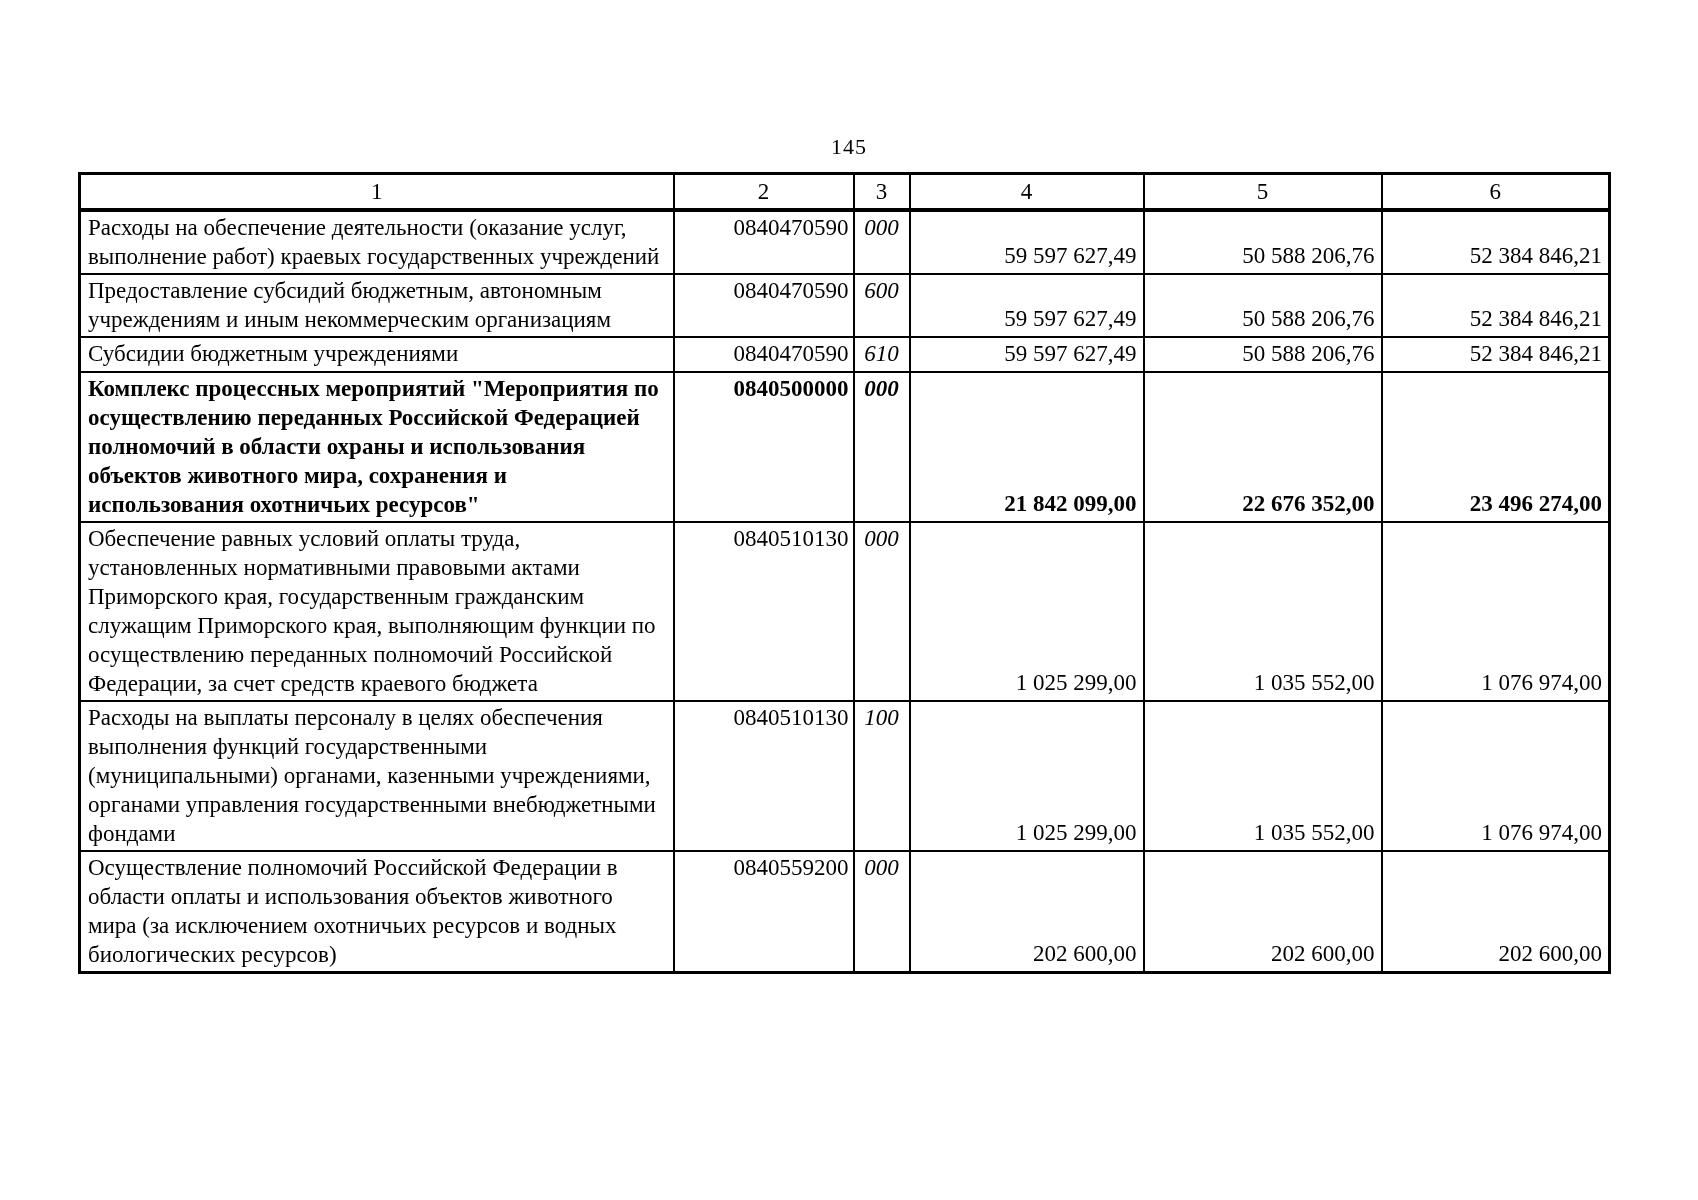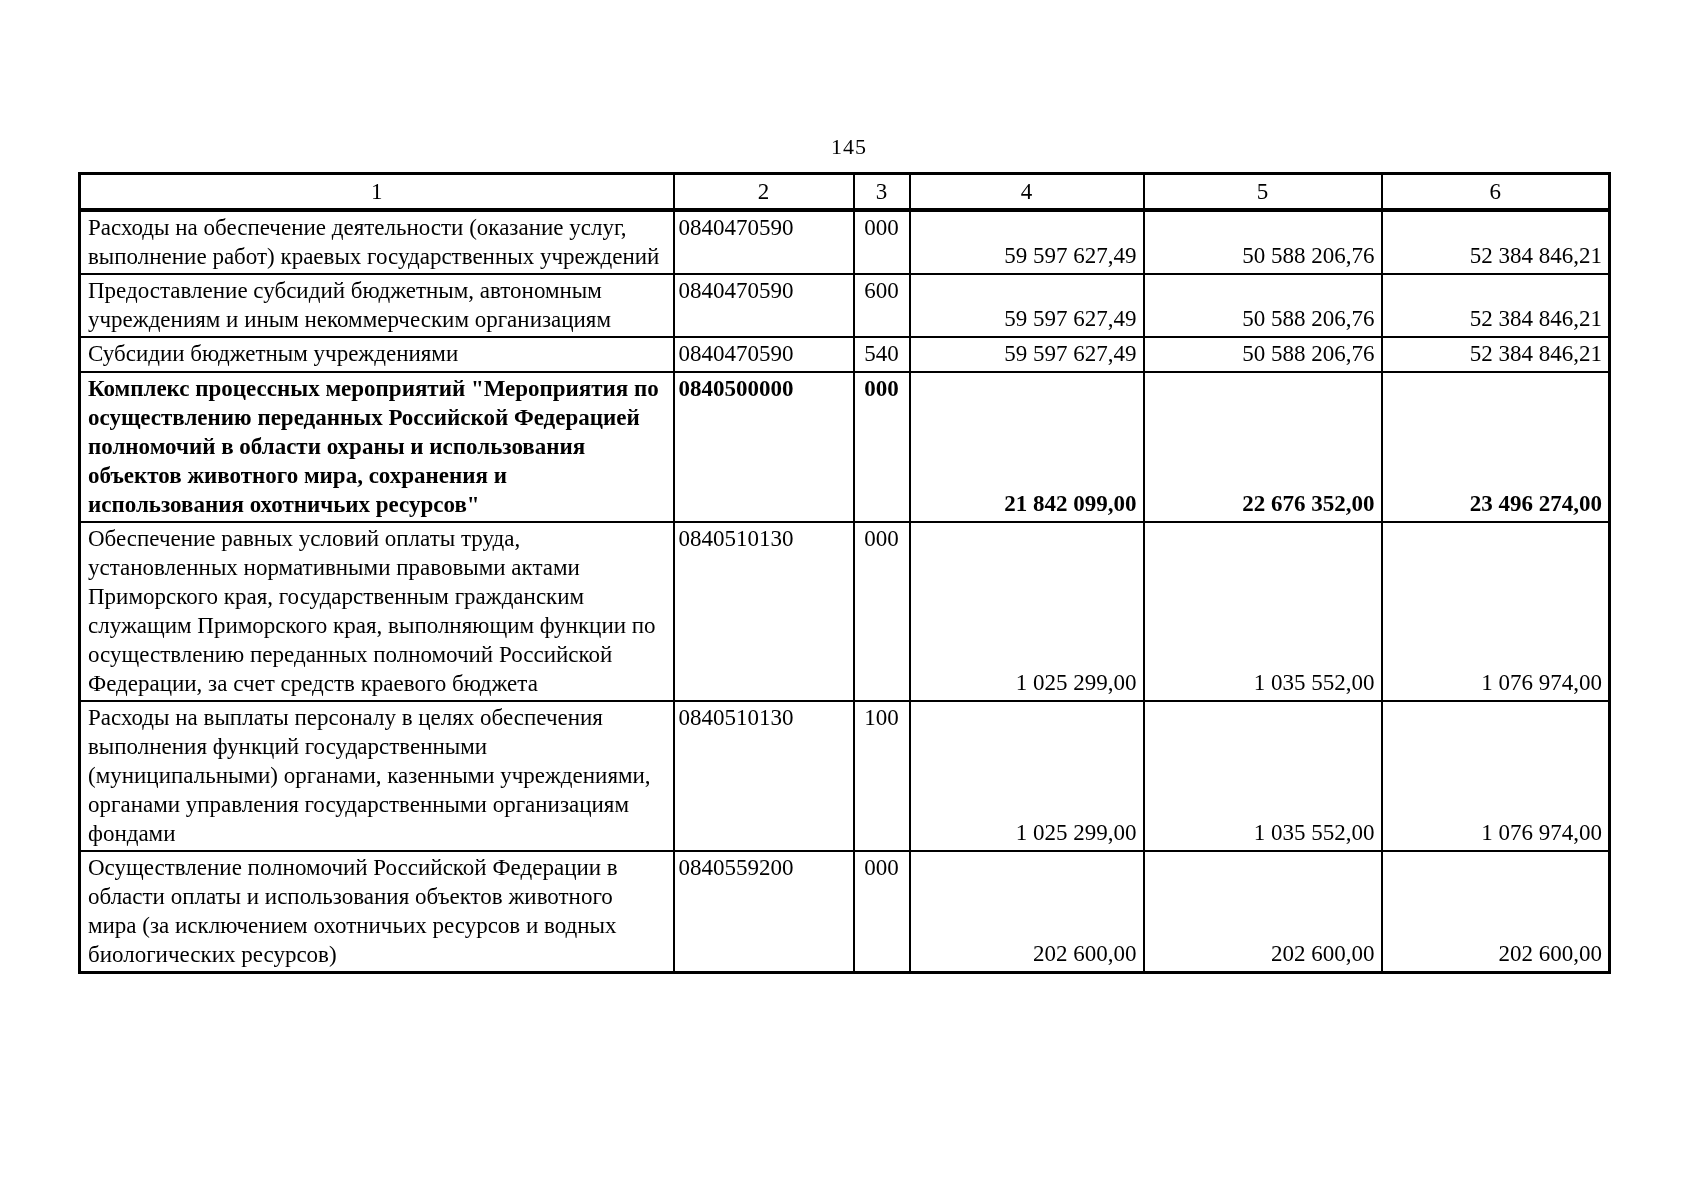--- a/index.html
+++ b/index.html
@@ -55,27 +55,28 @@
     padding: 1px 4px 2px 4px;
     overflow: hidden;
   }
   td.c-name {
     text-align: left;
     vertical-align: top;
     padding-left: 7px;
     padding-right: 11px;
   }
   td.c-code {
-    text-align: left;
+    text-align: right;
     vertical-align: top;
     margin-left: 19px;
   }
   td.c-vr {
     text-align: center;
     vertical-align: top;
+    font-style: italic;
   }
   td.c-val {
     text-align: right;
     vertical-align: bottom;
     padding-right: 6px;
     padding-bottom: 3px;
     white-space: nowrap;
     padding-left: 24px;
   }
   tr.bold td {
@@ -119,21 +120,21 @@
     <td class="c-name">Предоставление субсидий бюджетным, автономным учреждениям и иным некоммерческим организациям</td>
     <td class="c-code">0840470590</td>
     <td class="c-vr">600</td>
     <td class="c-val">59 597 627,49</td>
     <td class="c-val">50 588 206,76</td>
     <td class="c-val">52 384 846,21</td>
   </tr>
       <tr>
     <td class="c-name">Субсидии бюджетным учреждениями</td>
     <td class="c-code">0840470590</td>
-    <td class="c-vr">540</td>
+    <td class="c-vr">610</td>
     <td class="c-val">59 597 627,49</td>
     <td class="c-val">50 588 206,76</td>
     <td class="c-val">52 384 846,21</td>
   </tr>
       <tr class="bold">
     <td class="c-name">Комплекс процессных мероприятий "Мероприятия по осуществлению переданных Российской Федерацией полномочий в области охраны и использования объектов животного мира, сохранения и использования охотничьих ресурсов"</td>
     <td class="c-code">0840500000</td>
     <td class="c-vr">000</td>
     <td class="c-val">21 842 099,00</td>
     <td class="c-val">22 676 352,00</td>
@@ -141,21 +142,21 @@
   </tr>
       <tr>
     <td class="c-name">Обеспечение равных условий оплаты труда, установленных нормативными правовыми актами Приморского края, государственным гражданским служащим Приморского края, выполняющим функции по осуществлению переданных полномочий Российской Федерации, за счет средств краевого бюджета</td>
     <td class="c-code">0840510130</td>
     <td class="c-vr">000</td>
     <td class="c-val">1 025 299,00</td>
     <td class="c-val">1 035 552,00</td>
     <td class="c-val">1 076 974,00</td>
   </tr>
       <tr>
-    <td class="c-name">Расходы на выплаты персоналу в целях обеспечения выполнения функций государственными (муниципальными) органами, казенными учреждениями, органами управления государственными организациям фондами</td>
+    <td class="c-name">Расходы на выплаты персоналу в целях обеспечения выполнения функций государственными (муниципальными) органами, казенными учреждениями, органами управления государственными внебюджетными фондами</td>
     <td class="c-code">0840510130</td>
     <td class="c-vr">100</td>
     <td class="c-val">1 025 299,00</td>
     <td class="c-val">1 035 552,00</td>
     <td class="c-val">1 076 974,00</td>
   </tr>
       <tr>
     <td class="c-name">Осуществление полномочий Российской Федерации в области оплаты и использования объектов животного мира (за исключением охотничьих ресурсов и водных биологических ресурсов)</td>
     <td class="c-code">0840559200</td>
     <td class="c-vr">000</td>

